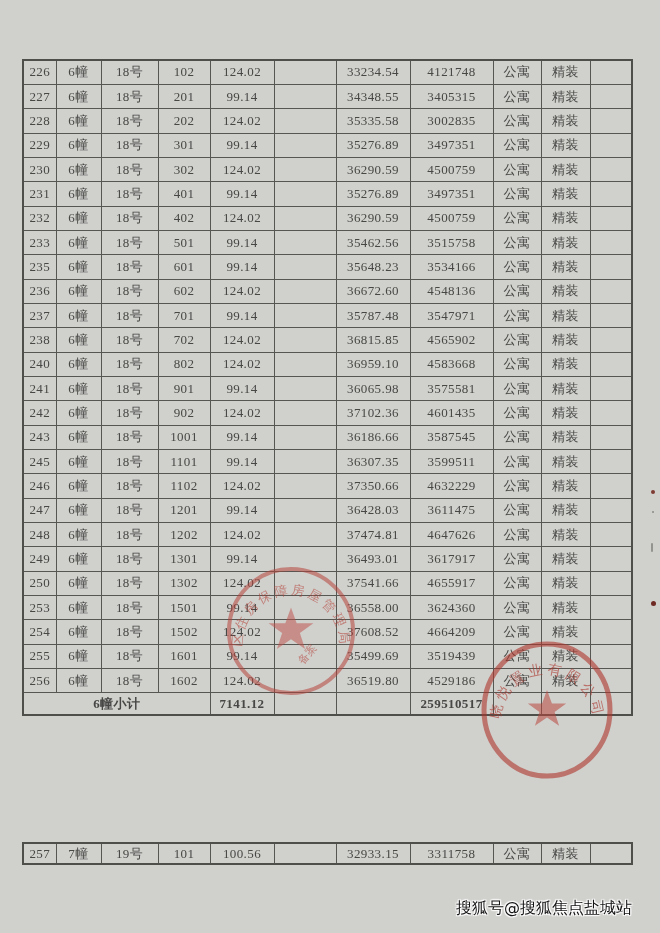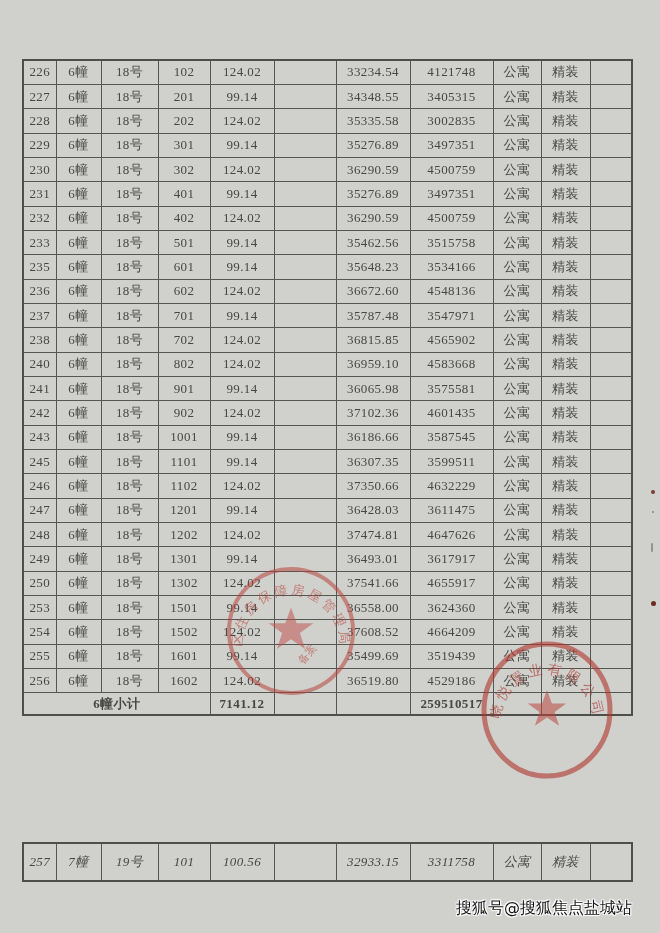--- a/index.html
+++ b/index.html
@@ -27,21 +27,21 @@
     letter-spacing:.4px;
     padding:0;
     overflow:hidden;
     white-space:nowrap;
   }
   table.price{border:2px solid #4e4e4a;}
   #main-table{top:59px;}
   #main-table tr{height:24.35px;}
   #main-table tr.subtotal{height:22px;font-weight:bold;}
   #second-table{top:842px;}
-  #second-table tr{height:38px;font-style:italic;}
+  #second-table tr{height:21px;}
 
   .seal{position:absolute;pointer-events:none;}
   .seal text{font-family:"Liberation Serif","DejaVu Serif",serif;}
 
   #watermark{
     position:absolute;left:456px;top:898px;
     font-family:"DejaVu Sans","Liberation Sans",sans-serif;
     font-weight:400;font-size:16px;letter-spacing:0px;
     color:#141414;white-space:nowrap;
     text-shadow:0 0 2px #fff,0 0 2px #fff,1px 1px 1px #fff,-1px -1px 1px #fff,1px -1px 1px #fff,-1px 1px 1px #fff;

